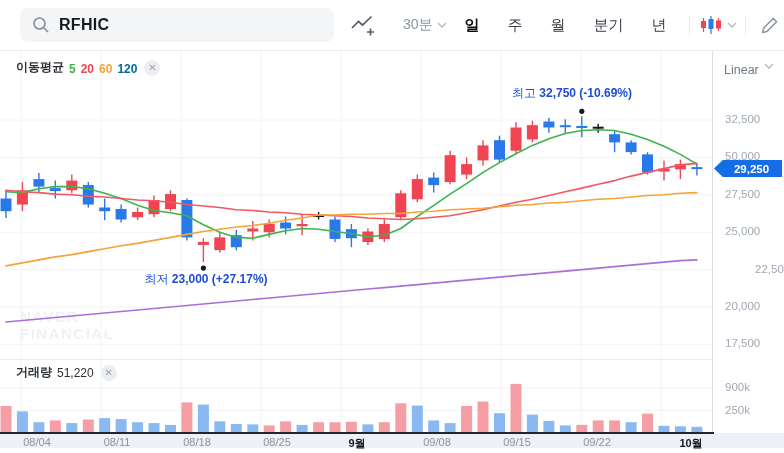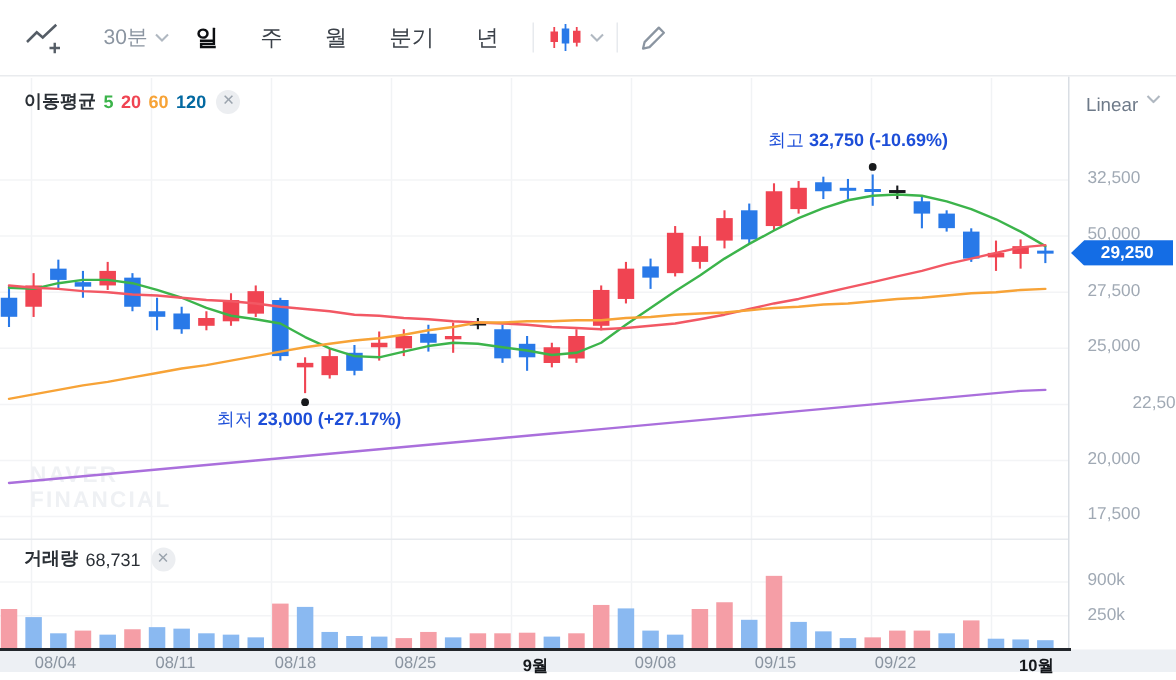--- a/index.html
+++ b/index.html
@@ -15,21 +15,21 @@
   .tabs{display:flex;align-items:center;margin-left:4px;}
   .tab{background:none;border:none;font-size:15px;color:#3a4048;padding:0 14px;height:50px;cursor:pointer;font-family:"Liberation Sans",sans-serif;}
   .tab.active{font-weight:bold;color:#0d0f12;}
   .vdiv{width:1px;height:20px;background:#e7eaee;margin:0 8px;}
   .ctype-btn{gap:5px;margin-left:2px;}
   .pencil-btn{margin-left:6px;}
 
   
   .watermark{position:absolute;left:20px;top:308px;font-weight:bold;font-size:15px;line-height:17px;letter-spacing:1.5px;color:#eff1f4;z-index:0;}
   #chart-svg{position:absolute;left:0;top:0;z-index:1;}
-  .legend{position:absolute;top:59px;left:16px;display:flex;align-items:center;font-size:12px;z-index:4;}
+  .legend{position:absolute;top:59px;left:16px;display:flex;align-items:flex-end;font-size:12px;z-index:4;}
   .legend-title{font-weight:bold;color:#2b3036;}
   .legend .pnum{margin-left:5px;font-weight:bold;}
   .close-chip{margin-left:7px;width:16px;height:16px;border-radius:50%;background:#eceef1;color:#9aa3ad;font-size:10px;line-height:16px;text-align:center;border:none;padding:0;cursor:pointer;}
   .vol-legend{position:absolute;top:364px;left:16px;display:flex;align-items:center;font-size:12px;z-index:4;}
   .vol-legend .vval{margin-left:5px;color:#2b3036;}
 
   .anno{position:absolute;font-size:12px;color:#1d4ed8;white-space:nowrap;z-index:4;transform:translateX(-50%);}
   .anno .val,.anno .chg{font-weight:bold;}
   .anno-high{left:572px;top:85px;}
   .anno-low{left:206px;top:271px;}
@@ -207,20 +207,27 @@
       <rect x="691.4" y="167.1" width="11" height="2.0" fill="#2979e8"></rect>
       <polyline points="6.0,191.8 22.4,192.6 38.9,188.8 55.3,186.6 71.8,186.6 88.3,188.8 104.7,193.3 121.1,198.5 137.6,205.3 154.0,210.5 170.5,212.8 186.9,215.7 203.4,224.7 219.8,232.2 236.3,237.4 252.8,238.2 269.2,234.4 285.6,230.7 302.1,228.5 318.6,229.2 335.0,231.5 351.4,233.7 367.9,236.7 384.3,235.2 400.8,228.5 417.3,216.5 433.7,205.3 450.1,194.1 466.6,183.6 483.0,172.4 499.5,162.6 516.0,153.7 532.4,145.4 548.9,138.7 565.3,133.5 581.8,130.5 598.2,129.7 614.6,130.5 631.1,134.2 647.5,139.4 664.0,146.2 680.4,154.4 696.9,164.1" fill="none" stroke="#3cb44b" stroke-width="1.6" stroke-linejoin="round" stroke-linecap="round"></polyline>
       <polyline points="6.0,190.3 22.4,191.8 38.9,192.6 55.3,194.1 71.8,194.8 88.3,196.3 104.7,197.0 121.1,198.5 137.6,200.0 154.0,200.8 170.5,202.3 186.9,204.5 203.4,206.0 219.8,207.5 236.3,209.8 252.8,210.5 269.2,212.0 285.6,212.8 302.1,214.2 318.6,215.0 335.0,215.7 351.4,216.5 367.9,218.0 384.3,218.7 400.8,219.5 417.3,218.7 433.7,217.2 450.1,215.7 466.6,212.8 483.0,209.8 499.5,206.0 516.0,202.3 532.4,199.3 548.9,195.5 565.3,191.8 581.8,188.1 598.2,184.3 614.6,180.6 631.1,176.1 647.5,172.4 664.0,168.6 680.4,164.9 696.9,163.4" fill="none" stroke="#f25864" stroke-width="1.6" stroke-linejoin="round" stroke-linecap="round"></polyline>
       <polyline points="6.0,265.9 22.4,262.9 38.9,259.9 55.3,256.9 71.8,254.6 88.3,251.6 104.7,248.7 121.1,245.7 137.6,243.4 154.0,240.4 170.5,237.4 186.9,234.4 203.4,231.5 219.8,229.2 236.3,227.0 252.8,225.5 269.2,223.2 285.6,220.2 302.1,218.0 318.6,215.0 335.0,215.0 351.4,214.2 367.9,214.2 384.3,213.5 400.8,213.5 417.3,212.0 433.7,211.3 450.1,209.8 466.6,209.0 483.0,208.3 499.5,206.8 516.0,205.3 532.4,204.5 548.9,203.0 565.3,202.3 581.8,200.8 598.2,199.3 614.6,198.5 631.1,197.0 647.5,195.5 664.0,194.8 680.4,193.3 696.9,192.6" fill="none" stroke="#f7a337" stroke-width="1.6" stroke-linejoin="round" stroke-linecap="round"></polyline>
       <polyline points="6.0,322.0 22.4,320.5 38.9,319.0 55.3,317.5 71.8,316.0 88.3,314.5 104.7,313.0 121.1,311.5 137.6,310.0 154.0,308.5 170.5,307.0 186.9,305.5 203.4,304.0 219.8,302.5 236.3,301.0 252.8,299.5 269.2,298.0 285.6,296.5 302.1,295.0 318.6,293.5 335.0,292.0 351.4,290.5 367.9,289.0 384.3,287.6 400.8,286.1 417.3,284.6 433.7,283.1 450.1,281.6 466.6,280.1 483.0,278.6 499.5,277.1 516.0,275.6 532.4,274.1 548.9,272.6 565.3,271.1 581.8,269.6 598.2,268.1 614.6,266.6 631.1,265.1 647.5,263.6 664.0,262.1 680.4,260.6 696.9,259.9" fill="none" stroke="#aa6fdc" stroke-width="1.6" stroke-linejoin="round" stroke-linecap="round"></polyline>
       <circle cx="581.8" cy="111.3" r="2.6" fill="#17191c"></circle>
       <circle cx="203.4" cy="268.1" r="2.6" fill="#17191c"></circle>
     </svg>
 
   <div class="toolbar">
+    <div class="search">
+      <svg width="18" height="18" viewBox="0 0 18 18">
+        <circle cx="7.5" cy="7.5" r="5.5" stroke="#848d98" stroke-width="1.6" fill="none"></circle>
+        <path d="M11.8 11.8L16 16" stroke="#848d98" stroke-width="1.6"></path>
+      </svg>
+      <span class="search-text">RFHIC</span>
+    </div>
 
     <button class="tool-btn compare-btn">
       <svg width="25" height="23" viewBox="0 0 25 23">
         <path d="M2 14L8.5 7.5l4 3.5L21.5 2.5" stroke="#555d66" stroke-width="1.7" fill="none"></path>
         <path d="M20.5 14.5v7M17 18h7" stroke="#555d66" stroke-width="1.6" fill="none"></path>
       </svg>
     </button>
 
     <button class="tool-btn min-dd">
       <span>30분</span>
@@ -266,21 +273,21 @@
     <span class="legend-title">이동평균</span>
     <span class="pnum" style="color:#3cb44b">5</span>
     <span class="pnum" style="color:#f04452">20</span>
     <span class="pnum" style="color:#f7a337">60</span>
     <span class="pnum" style="color:#0369a1">120</span>
     <button class="close-chip">✕</button>
   </div>
 
   <div class="vol-legend">
     <span class="legend-title">거래량</span>
-    <span class="vval">68,731</span>
+    <span class="vval">51,220</span>
     <button class="close-chip">✕</button>
   </div>
 
   <div class="anno anno-high">
     <span>최고</span>
     <span class="val">32,750</span>
     <span class="chg">(-10.69%)</span>
   </div>
   <div class="anno anno-low">
     <span>최저</span>

